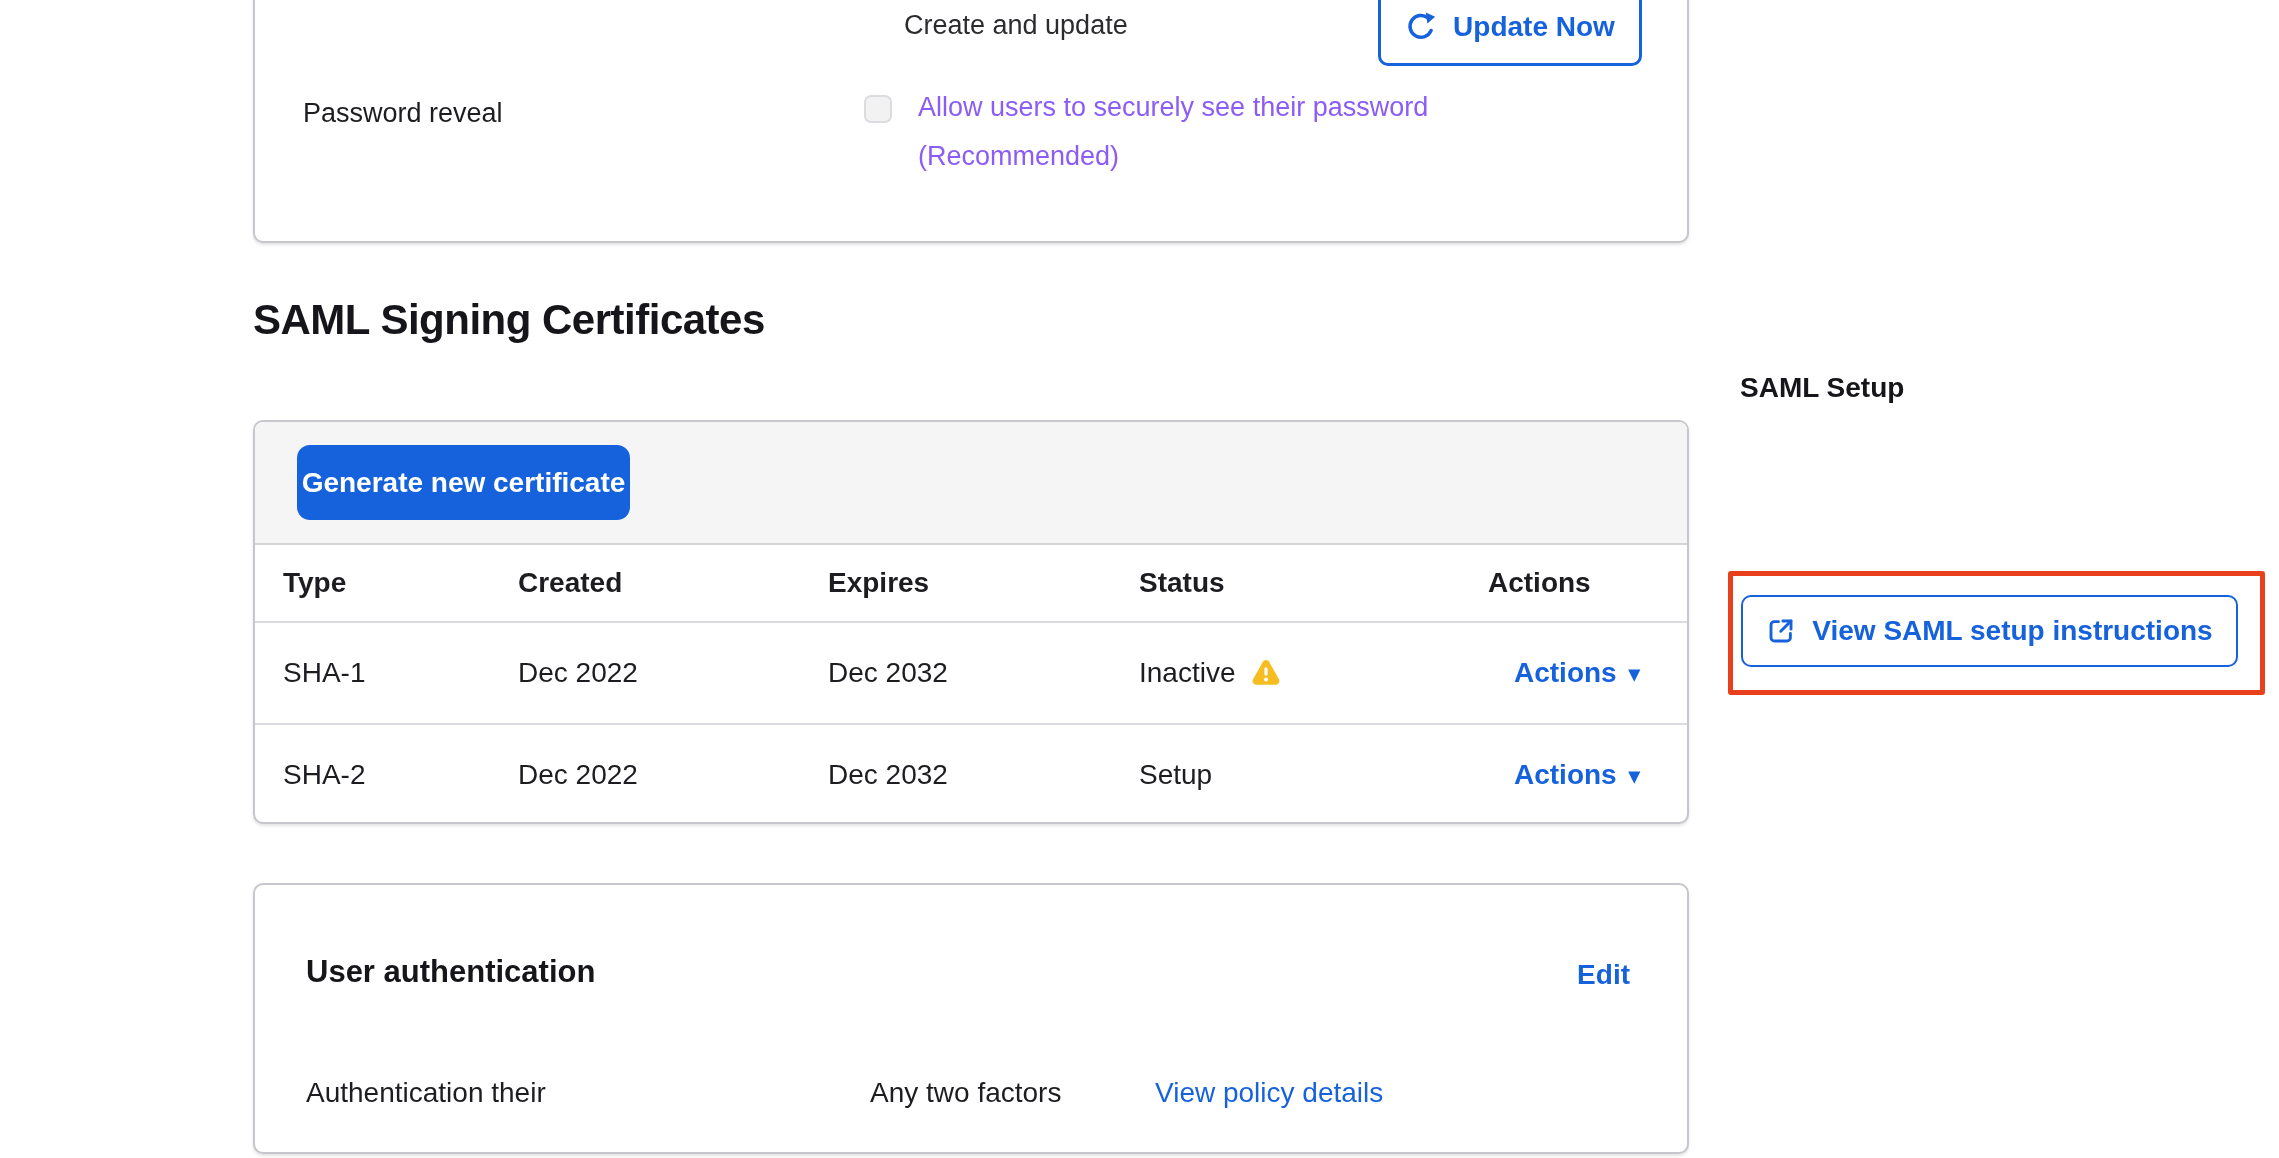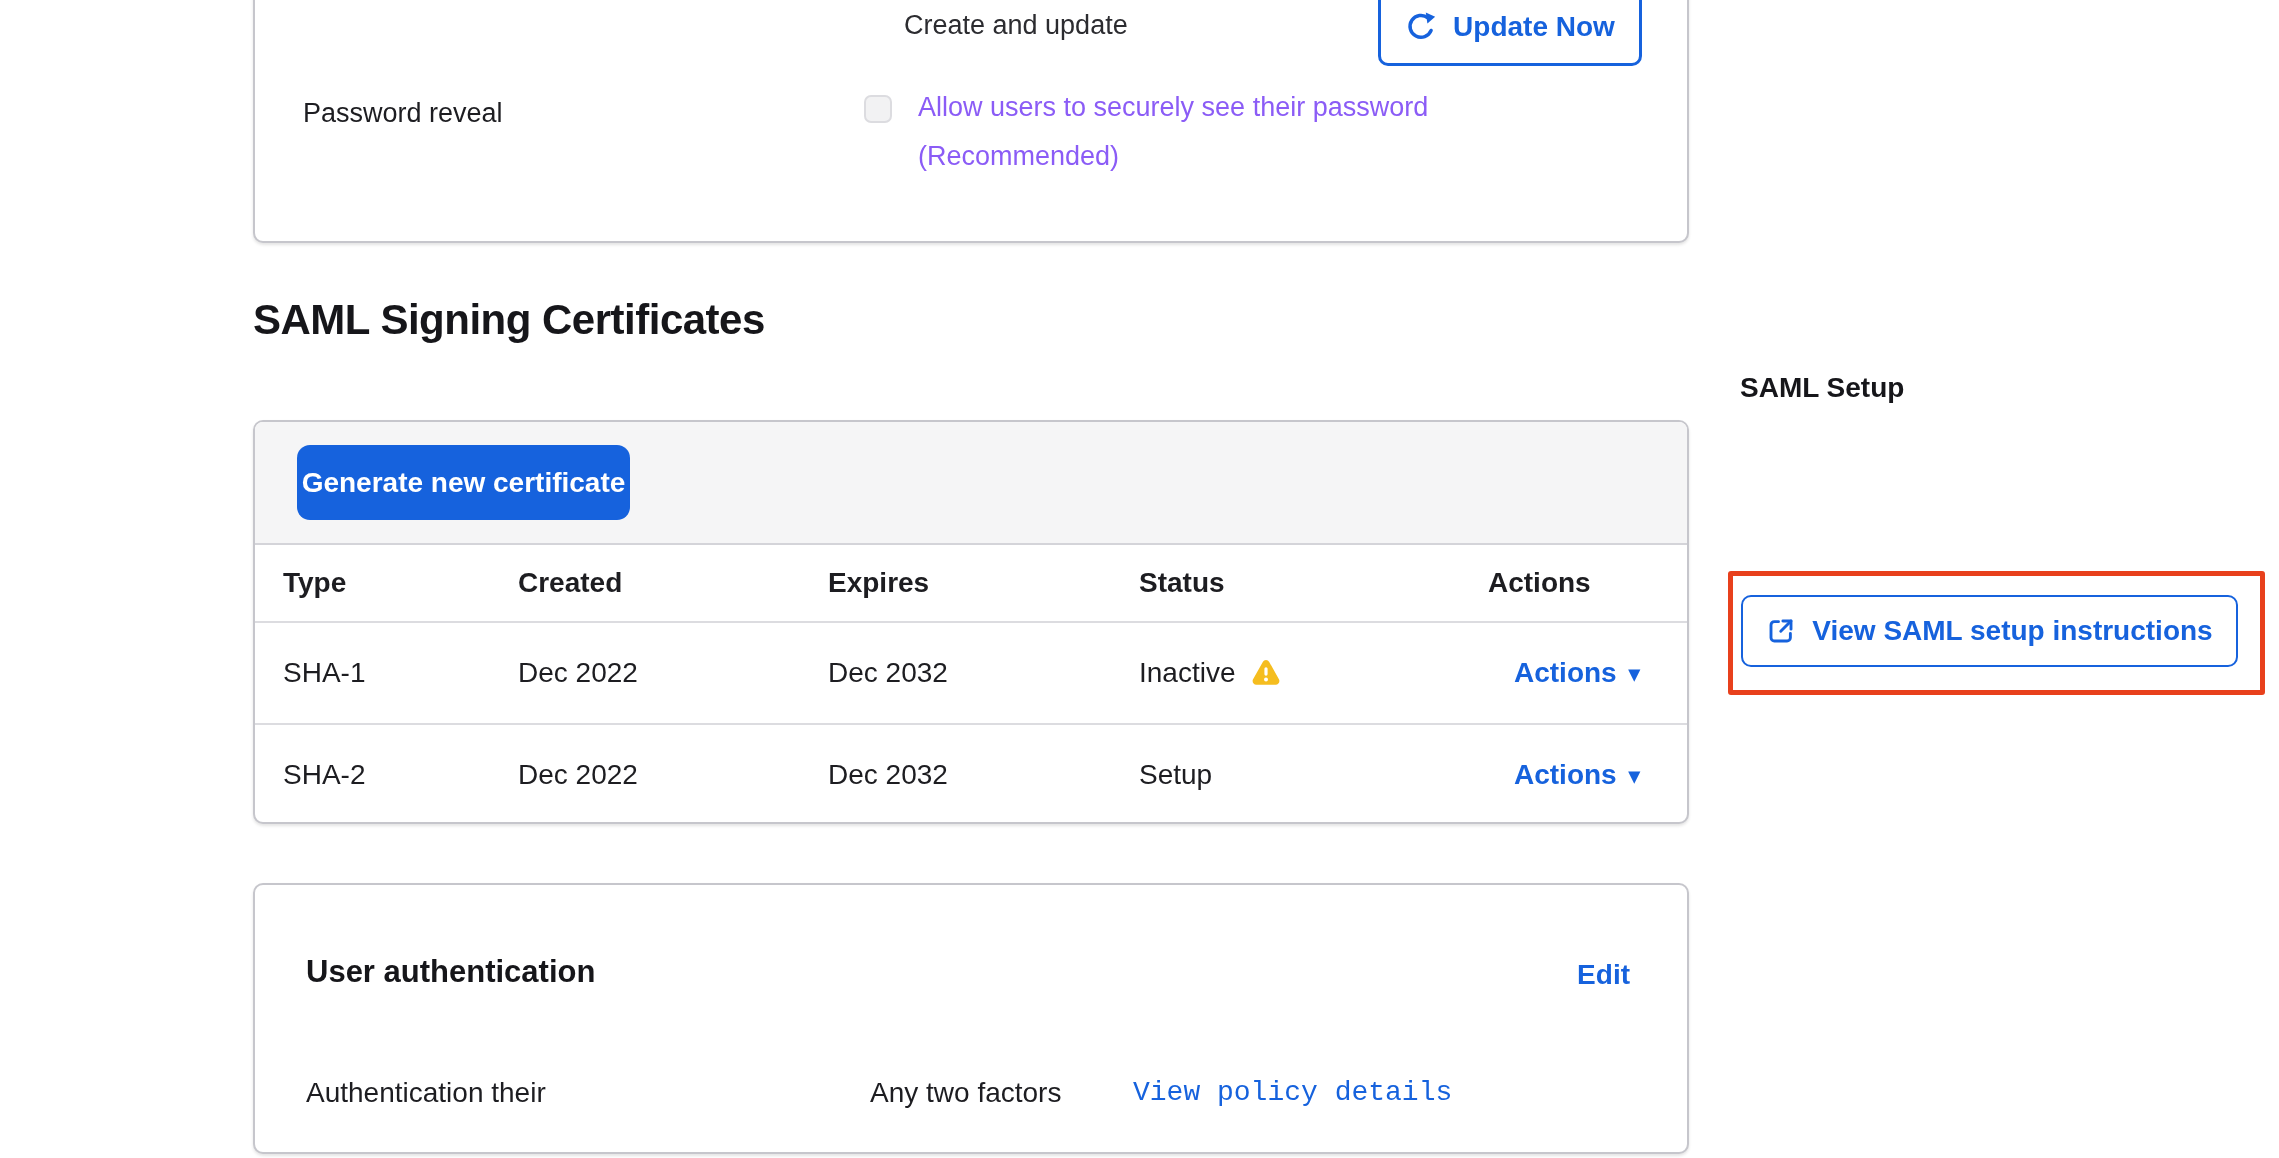--- a/index.html
+++ b/index.html
@@ -168,21 +168,21 @@
 
   <div class="panel" id="auth-panel">
     <div class="abs nowrap" style="left:51px; top:69px; font-size:31px; font-weight:bold; color:#16161a;">User authentication</div>
 
     <a class="link bold abs" style="right:57px; top:74px; font-size:28px;">Edit</a>
 
     <div class="abs nowrap" style="left:51px; top:192px; font-size:28px;">Authentication their</div>
 
     <div class="abs nowrap" style="left:615px; top:192px; font-size:28px;">Any two factors</div>
 
-    <a class="link abs nowrap" style="left:878px; top:192px; font-size:28px;font-family:Liberation Mono, monospace;">View policy details</a>
+    <a class="link abs nowrap" style="left:900px; top:192px; font-size:28px;">View policy details</a>
   </div>
 
   <div id="sidebar-heading">SAML Setup</div>
 
 
   <div id="annotation-rect"></div>
 
   <button class="btn-outline" id="saml-setup-btn">
     <span style="display:flex;">
       <svg width="30" height="30" viewBox="0 0 24 24" fill="none" stroke="#1662dd" stroke-width="2.3" stroke-linecap="round" stroke-linejoin="round">

